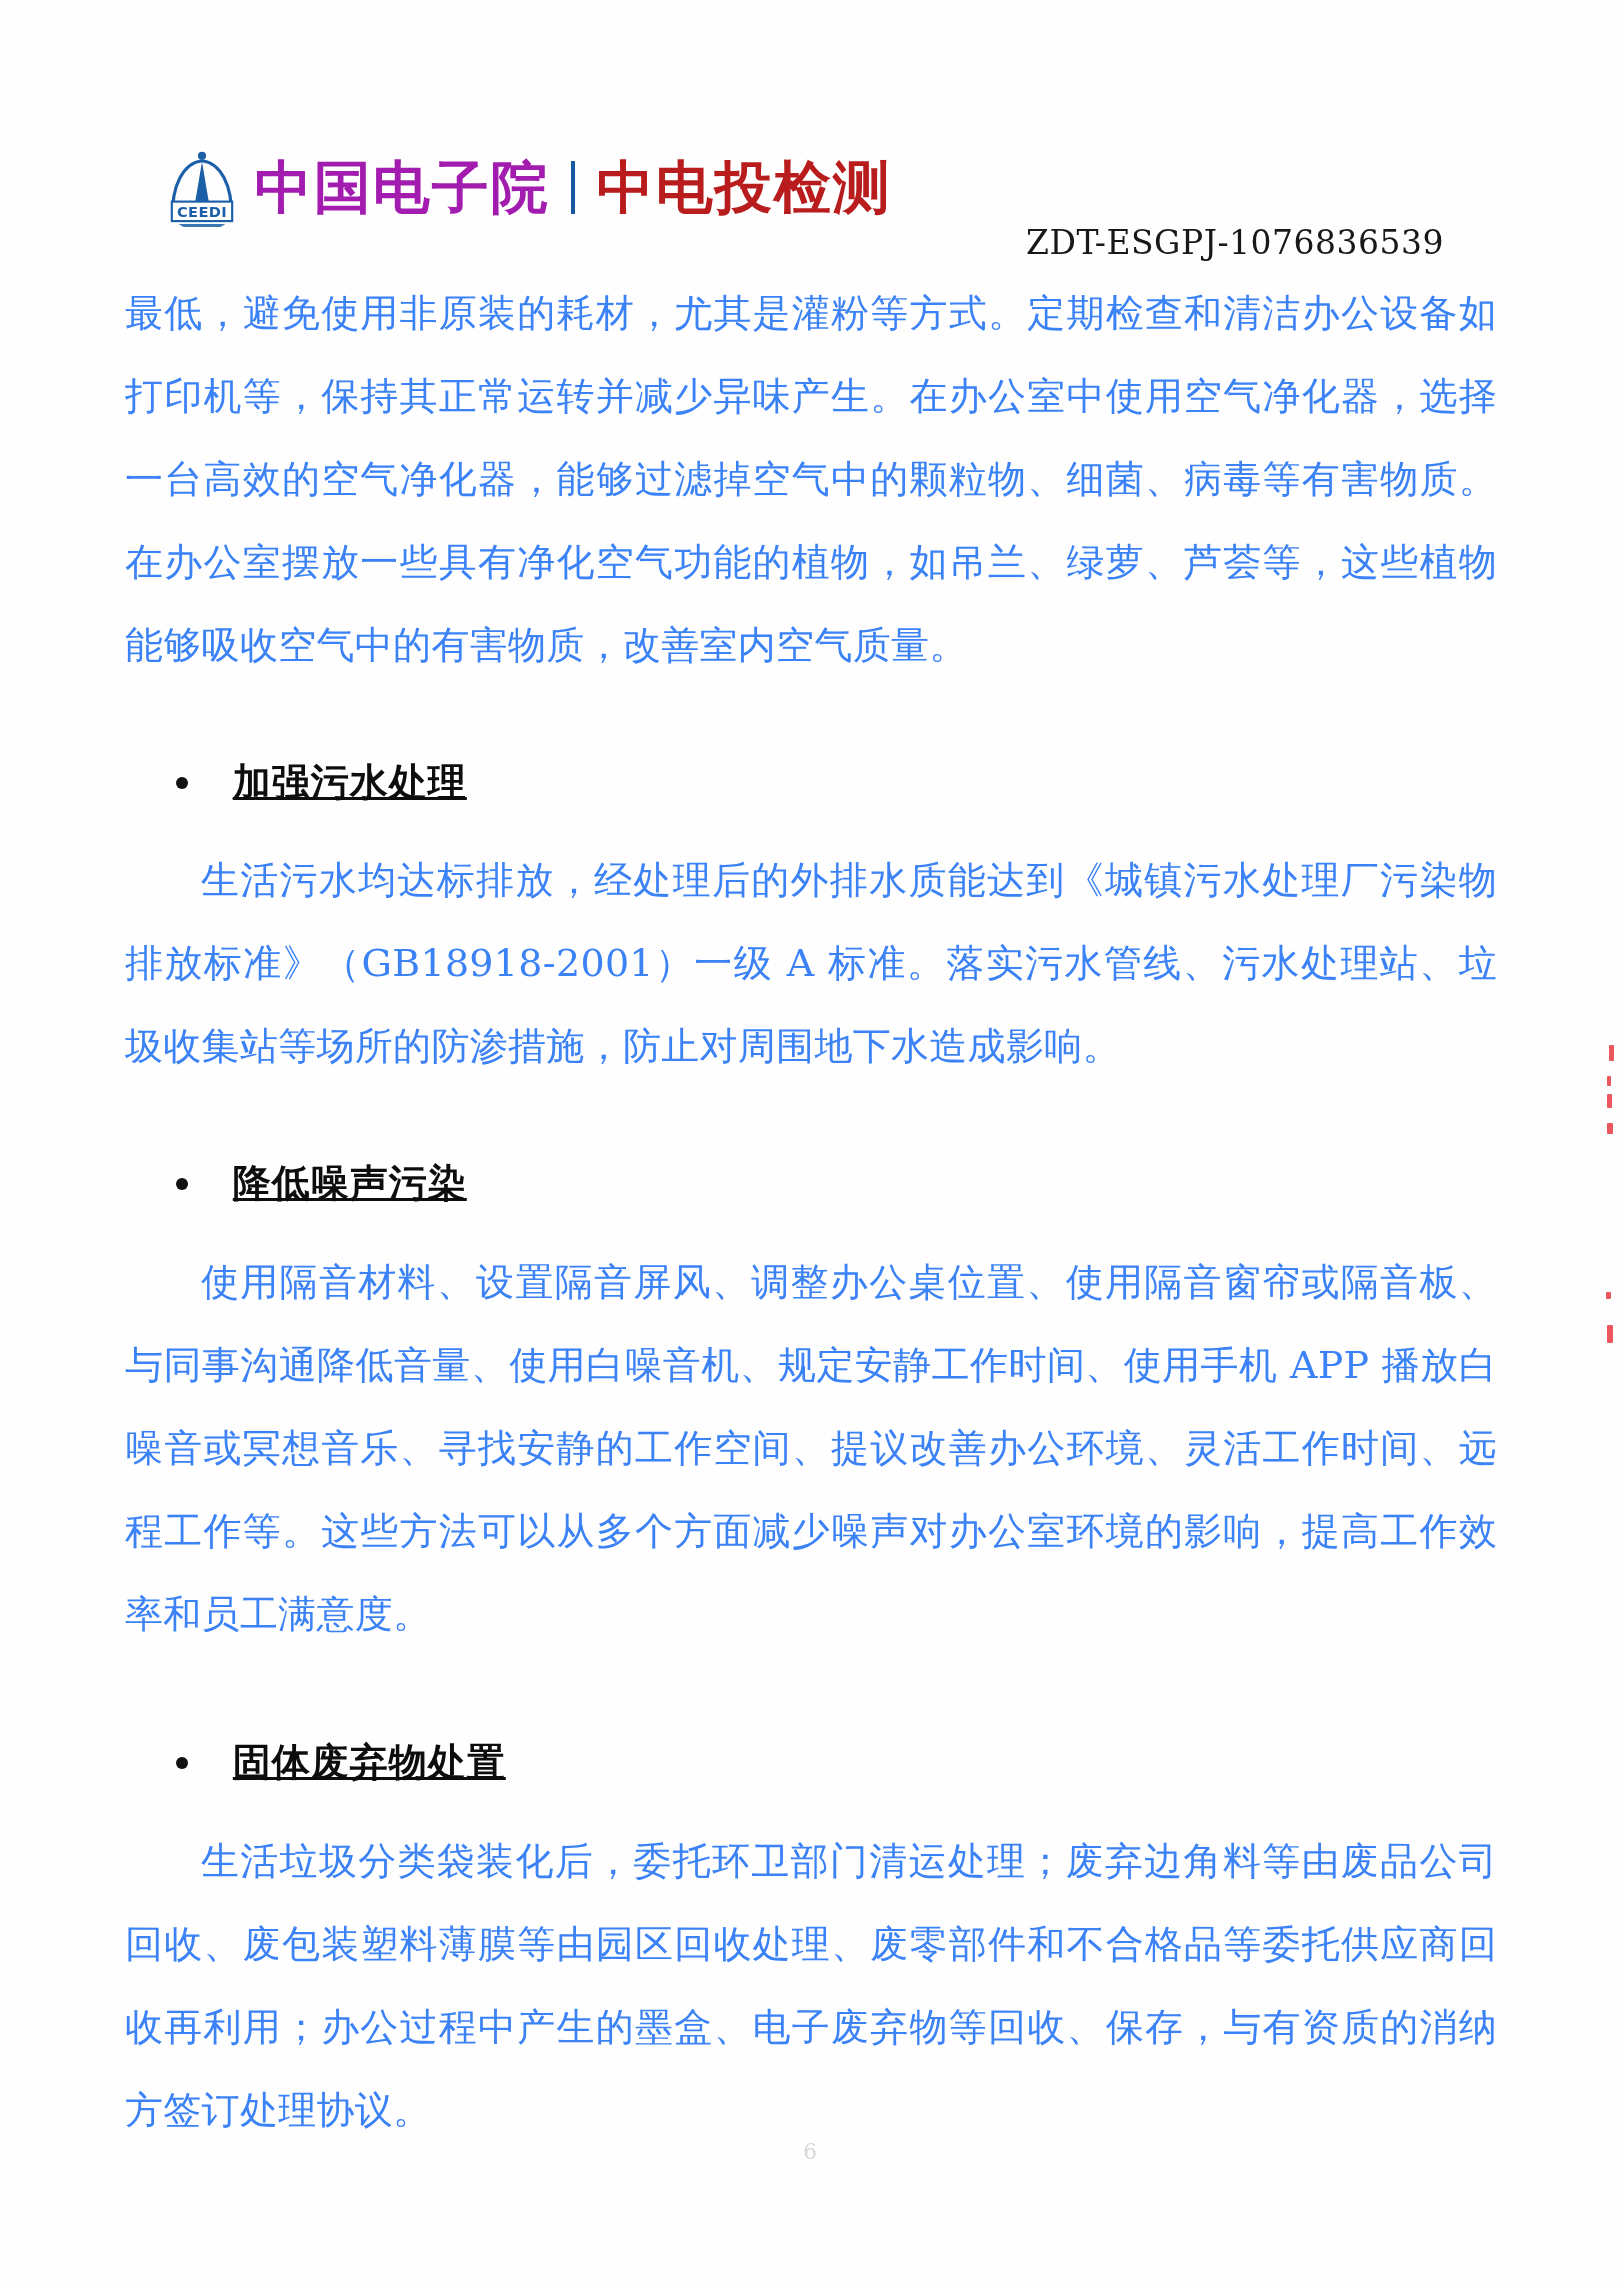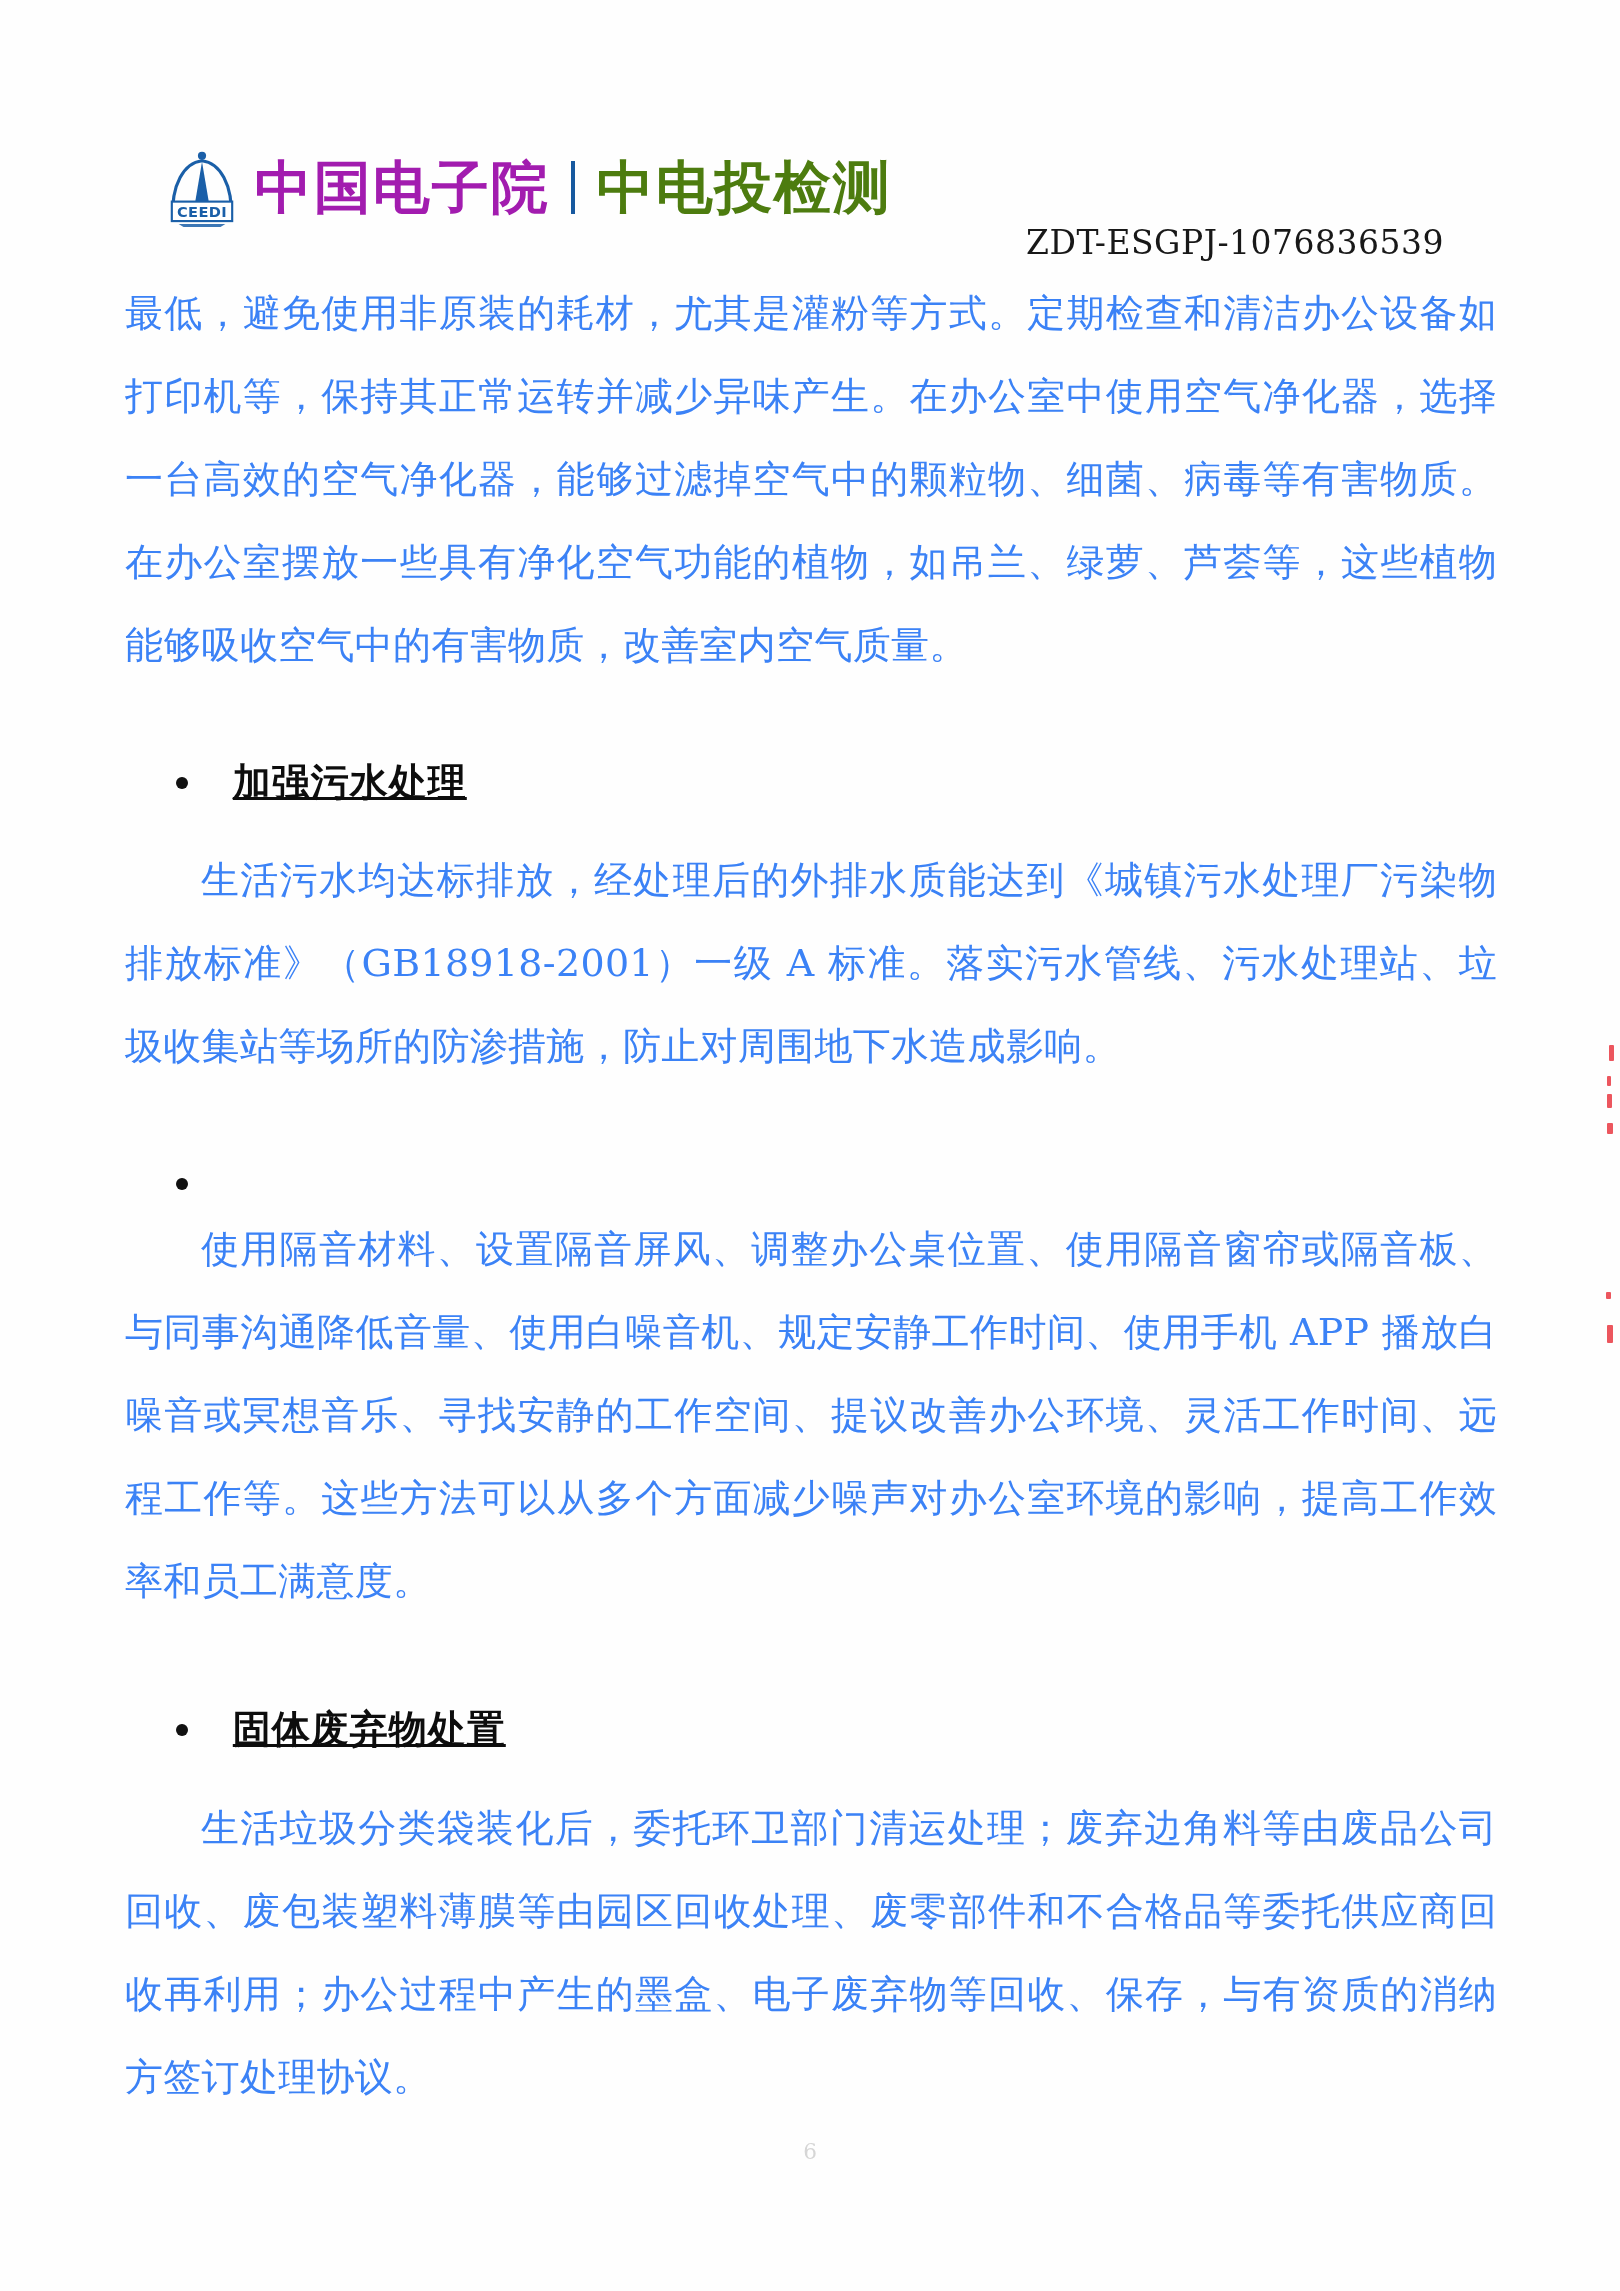--- a/index.html
+++ b/index.html
@@ -60,21 +60,21 @@
     white-space: nowrap;
   }
   .logo-text .name-main { color: #a21caf; }
   .logo-divider {
     display: inline-block;
     width: 3.9px;
     height: 53px;
     background: #17599f;
     margin: 0 21.6px;
   }
-  .logo-text .name-sub { color: #4d7c0f; }
+  .logo-text .name-sub { color: #b91c1c; }
 
   .doc-id {
     position: absolute;
     right: 176px;
     top: 223px;
     font-family: "DejaVu Serif", "Liberation Serif", serif;
     font-size: 33px;
     color: #181818;
     letter-spacing: 0.5px;
     white-space: nowrap;
@@ -208,20 +208,21 @@
       <span class="bullet-dot"></span>
       <span class="bullet-label">加强污水处理</span>
     </div>
 
     <p class="body-par indent">生活污水均达标排放，经处理后的外排水质能达到《城镇污水处理厂污染物排放标准》（GB18918-2001）一级 A 标准。落实污水管线、污水处理站、垃圾收集站等场所的防渗措施，防止对周围地下水造成影响。</p>
 
     <div class="gap-sm"></div>
 
     <div class="bullet-row">
       <span class="bullet-dot"></span>
+      <span class="bullet-label">降低噪声污染</span>
     </div>
 
     <p class="body-par indent">使用隔音材料、设置隔音屏风、调整办公桌位置、使用隔音窗帘或隔音板、与同事沟通降低音量、使用白噪音机、规定安静工作时间、使用手机 APP 播放白噪音或冥想音乐、寻找安静的工作空间、提议改善办公环境、灵活工作时间、远程工作等。这些方法可以从多个方面减少噪声对办公室环境的影响，提高工作效率和员工满意度。</p>
 
     <div class="gap-md"></div>
 
     <div class="bullet-row">
       <span class="bullet-dot"></span>
       <span class="bullet-label">固体废弃物处置</span>
     </div>

